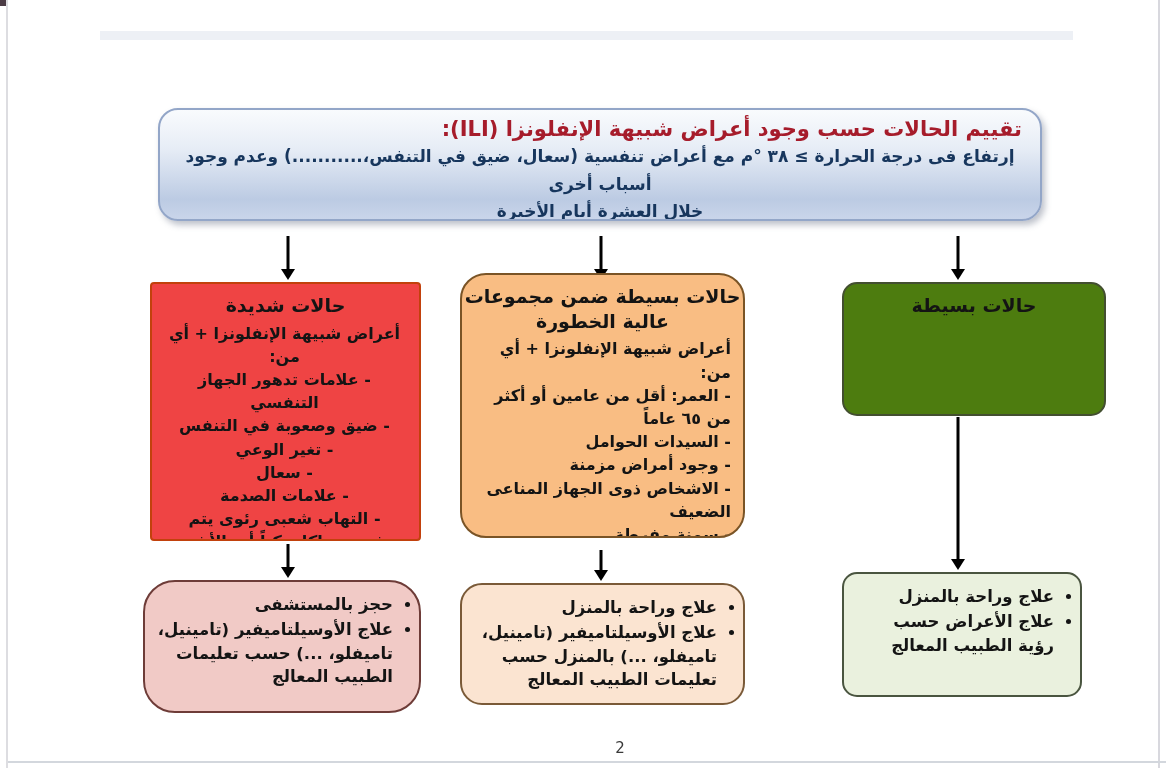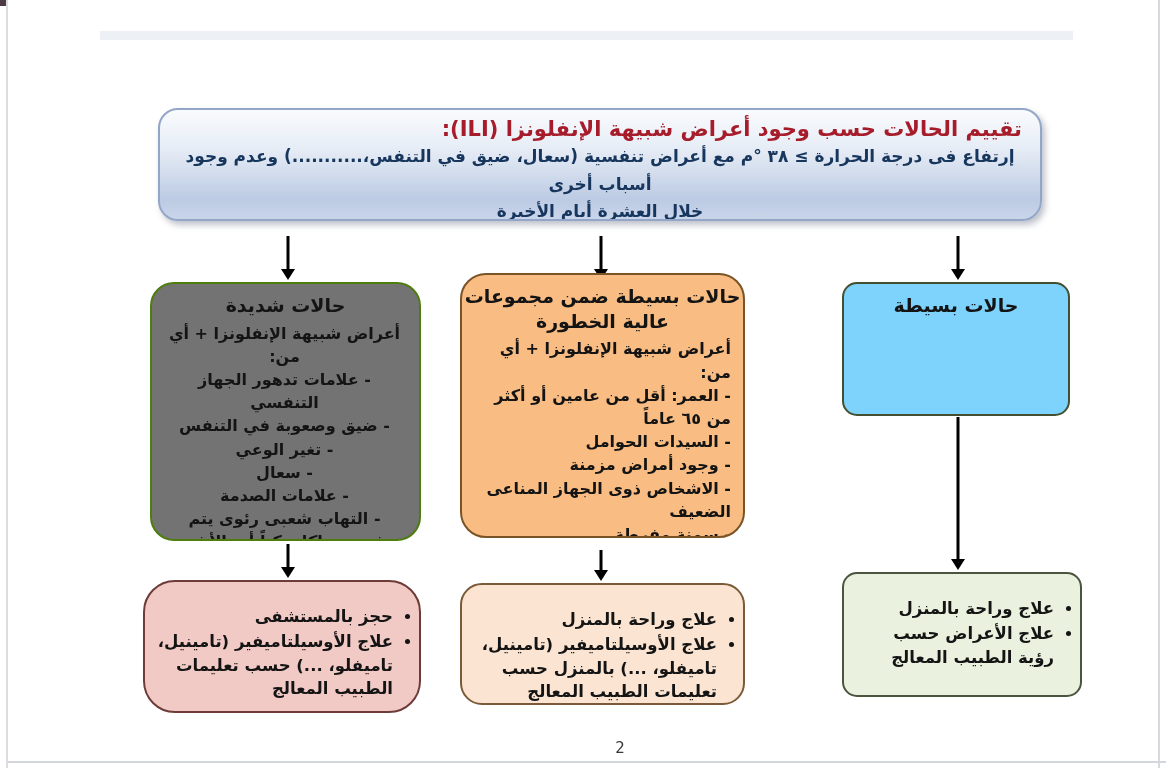--- a/index.html
+++ b/index.html
@@ -32,33 +32,33 @@
   .arrow-3{left:951px;top:236px;height:44px;}
   .arrow-4{left:281px;top:544px;height:34px;}
   .arrow-5{left:594px;top:550px;height:31px;}
   .arrow-6{left:951px;top:417px;height:153px;}
   
   .node{position:absolute;box-sizing:border-box;direction:rtl;font-weight:bold;color:#141414;overflow:hidden;}
   .node-title{text-align:center;font-size:19px;padding-top:9px;line-height:1.3;}
   .node-body{font-size:16px;line-height:1.45;padding:4px 12px 0 10px;}
   .center{text-align:center;}
   .right{text-align:right;}
-  .node-severe{left:150px;top:282px;width:271px;height:259px;background:#737373;
-       border:2px solid #4d7c0f;border-radius:24px;}
+  .node-severe{left:150px;top:282px;width:271px;height:259px;background:#ef4444;
+       border:2px solid #c2410c;border-radius:4px;}
   .node-mhr{left:460px;top:273px;width:285px;height:265px;background:#F9BD83;
        border:2px solid #7a5426;border-radius:26px;}
-  .node-mild{left:842px;top:282px;width:228px;height:134px;background:#7dd3fc;
+  .node-mild{left:842px;top:282px;width:264px;height:134px;background:#4d7c0f;
        border:2px solid #434f30;border-radius:15px;}
   .node-severe-act{left:143px;top:580px;width:278px;height:133px;background:#F1CAC6;
        border:2px solid #6e3c38;border-radius:32px;}
   .node-mhr-act{left:460px;top:583px;width:285px;height:122px;background:#FBE4D1;
        border:2px solid #7a5a38;border-radius:22px;}
   .node-mild-act{left:842px;top:572px;width:240px;height:125px;background:#EAF1DE;
        border:2px solid #4a5540;border-radius:15px;}
-  .actions{margin:0;padding:23px 26px 0 10px;font-size:16.5px;line-height:1.42;text-align:right;}
+  .actions{margin:0;padding:11px 26px 0 10px;font-size:16.5px;line-height:1.42;text-align:right;}
   .actions li{margin-bottom:2px;}
   .page-number{position:absolute;left:608px;top:739px;width:24px;text-align:center;
        font-size:15px;color:#3a3a3a;}
 </style>
 </head>
 <body>
 
 <div class="page">
 
   <div class="corner-tl"></div>

